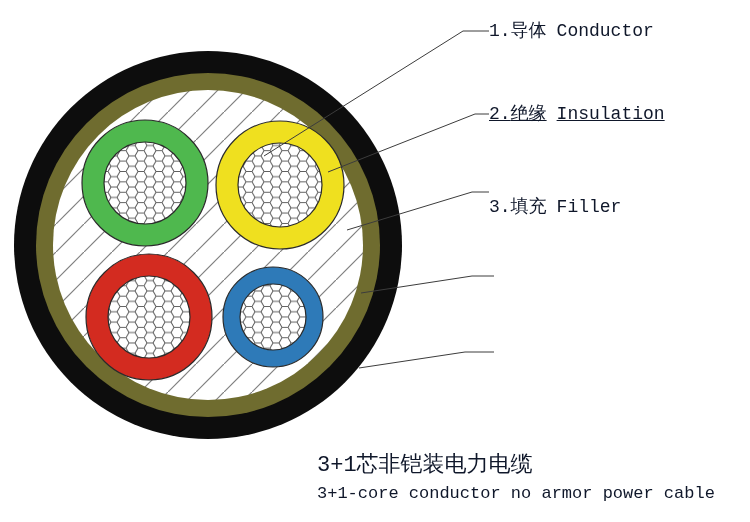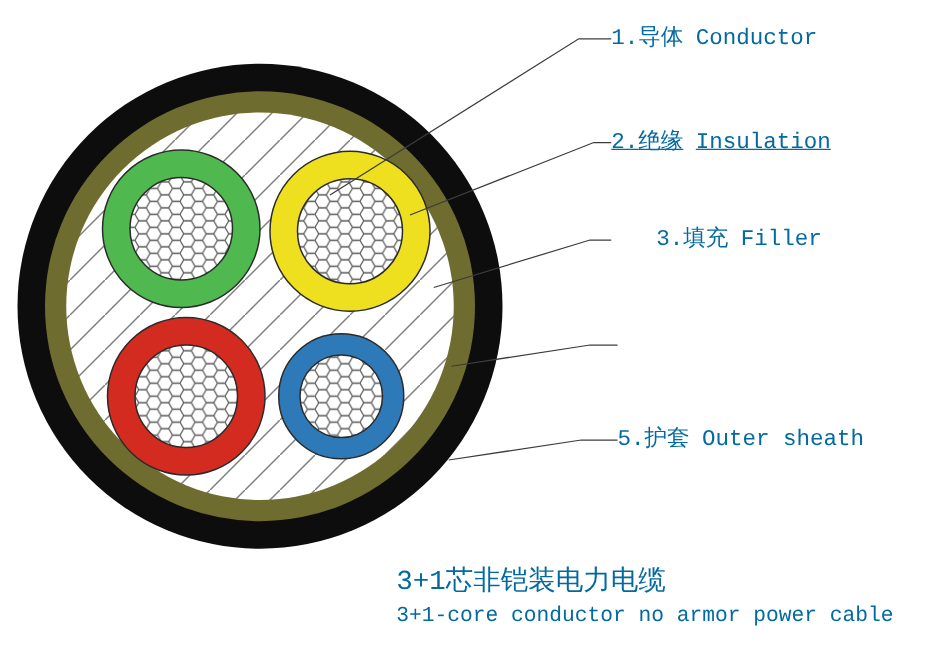--- a/index.html
+++ b/index.html
@@ -3,21 +3,21 @@
 <meta charset="utf-8">
 <style>
   html, body { margin: 0; padding: 0; background: #ffffff; }
   .stage {
     position: relative;
     width: 750px;
     height: 522px;
     background: #ffffff;
     overflow: hidden;
     font-family: "Liberation Mono", "DejaVu Sans Mono", monospace;
-    color: #0369a1;
+    color: #0f172a;
   }
   .diagram-svg { position: absolute; left: 0; top: 0; }
   .callout {
     position: absolute;
     white-space: nowrap;
     font-size: 18px;
     line-height: 20px;
     letter-spacing: 0;
   }
   .callout .en { margin-left: 10px; }
@@ -80,25 +80,22 @@
     <polyline points="494,276 472,276 361,293" fill="none" stroke-width="1" stroke="#3c3c3c"></polyline>
     <polyline points="494,352 465,352 359,368" fill="none" stroke-width="1" stroke="#3c3c3c"></polyline>
   </svg>
 
   <div class="callout" style="left:489px; top:21px;">
     <span>1.</span><span>导体</span><span class="en">Conductor</span>
   </div>
   <div class="callout" style="left:489px; top:104px;text-decoration:underline;">
     <span>2.</span><span>绝缘</span><span class="en">Insulation</span>
   </div>
-  <div class="callout" style="left:489px; top:182px;margin-left:36px;">
+  <div class="callout" style="left:489px; top:197px;">
     <span>3.</span><span>填充</span><span class="en">Filler</span>
-  </div>
-  <div class="callout" style="left:494px; top:342px;">
-    <span>5.</span><span>护套</span><span class="en">Outer sheath</span>
   </div>
 
   <div class="caption">
     <div class="zh-line">3+1芯非铠装电力电缆</div>
     <div class="en-line">3+1-core conductor no armor power cable</div>
   </div>
 
 </div>
 
 </body></html>

